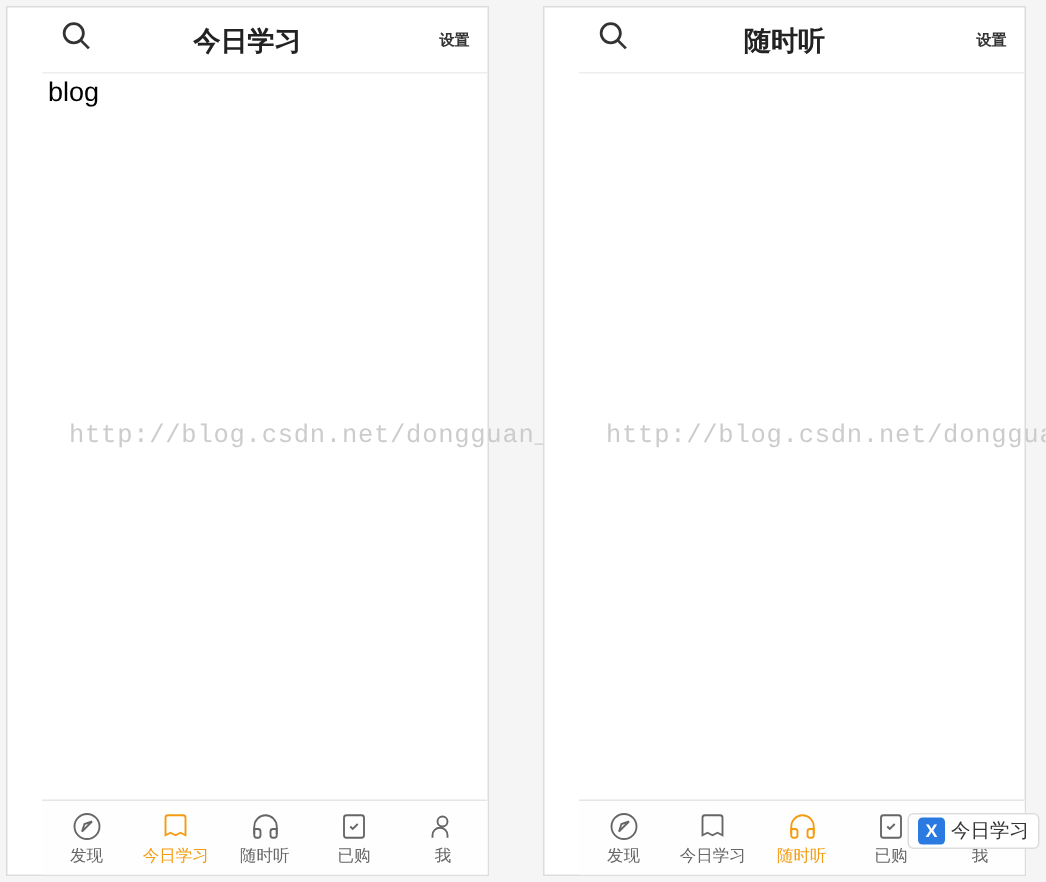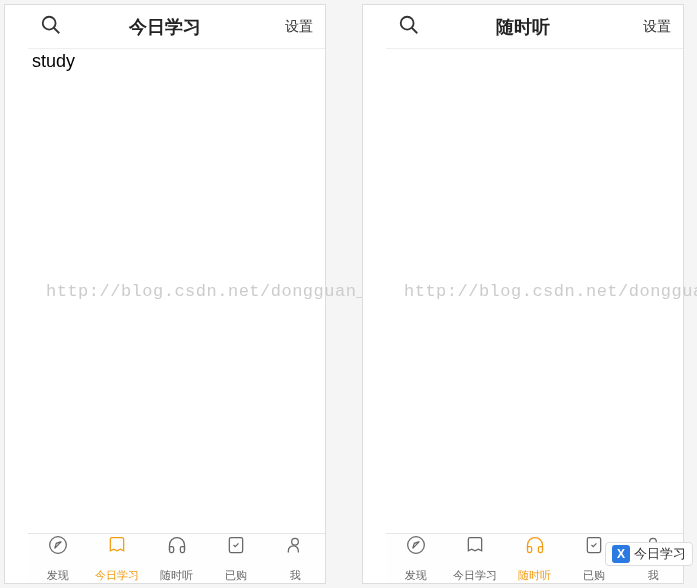--- a/index.html
+++ b/index.html
@@ -47,22 +47,23 @@
     }
     .header-title {
       font-size: 18px;
       font-weight: 600;
       color: #222;
       position: absolute;
       left: 50%;
       transform: translateX(-50%);
     }
     .settings-btn {
-      font-size: 14px;
+      font-size: 10px;
       color: #333;
+      font-weight: bold;
     }
     .content {
       flex: 1;
       padding: 2px 4px;
       position: relative;
     }
     .content-text {
       font-size: 18px;
       color: #000;
     }
@@ -84,21 +85,21 @@
       height: 50px;
       display: flex;
       border-top: 1px solid #e5e5e5;
       background: #fefefe;
     }
     .tab-item {
       flex: 1;
       display: flex;
       flex-direction: column;
       align-items: center;
-      justify-content: space-between;
+      justify-content: center;
       gap: 1px;
       color: #666;
     }
     .tab-item.active {
       color: #f39c12;
     }
     .tab-icon {
       width: 22px;
       height: 22px;
       display: flex;
@@ -157,21 +158,21 @@
       <span class="search-icon">
         <svg viewBox="0 0 24 24">
             <circle cx="10" cy="10" r="7"></circle>
             <line x1="21" y1="21" x2="15" y2="15"></line>
           </svg>
       </span>
       <span class="header-title">今日学习</span>
       <span class="settings-btn">设置</span>
     </div>
     <div class="content">
-      <div class="content-text">study</div>
+      <div class="content-text">blog</div>
       <div class="watermark">http://blog.csdn.net/dongguan_123</div>
     </div>
     <div class="tab-bar">
       <div class="tab-item">
         <span class="tab-icon">
             <svg viewBox="0 0 24 24">
               <circle cx="12" cy="12" r="10"></circle>
               <polygon points="16,8 8,16 10,10 16,8"></polygon>
             </svg>
           </span>

